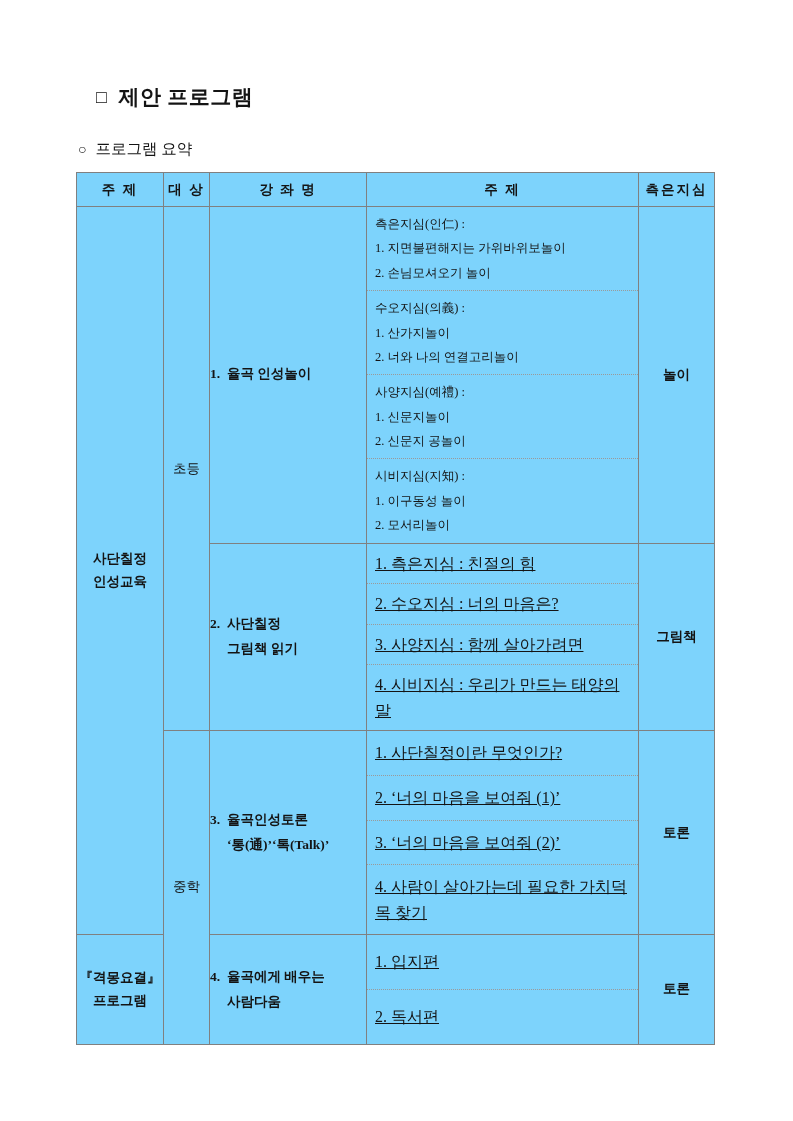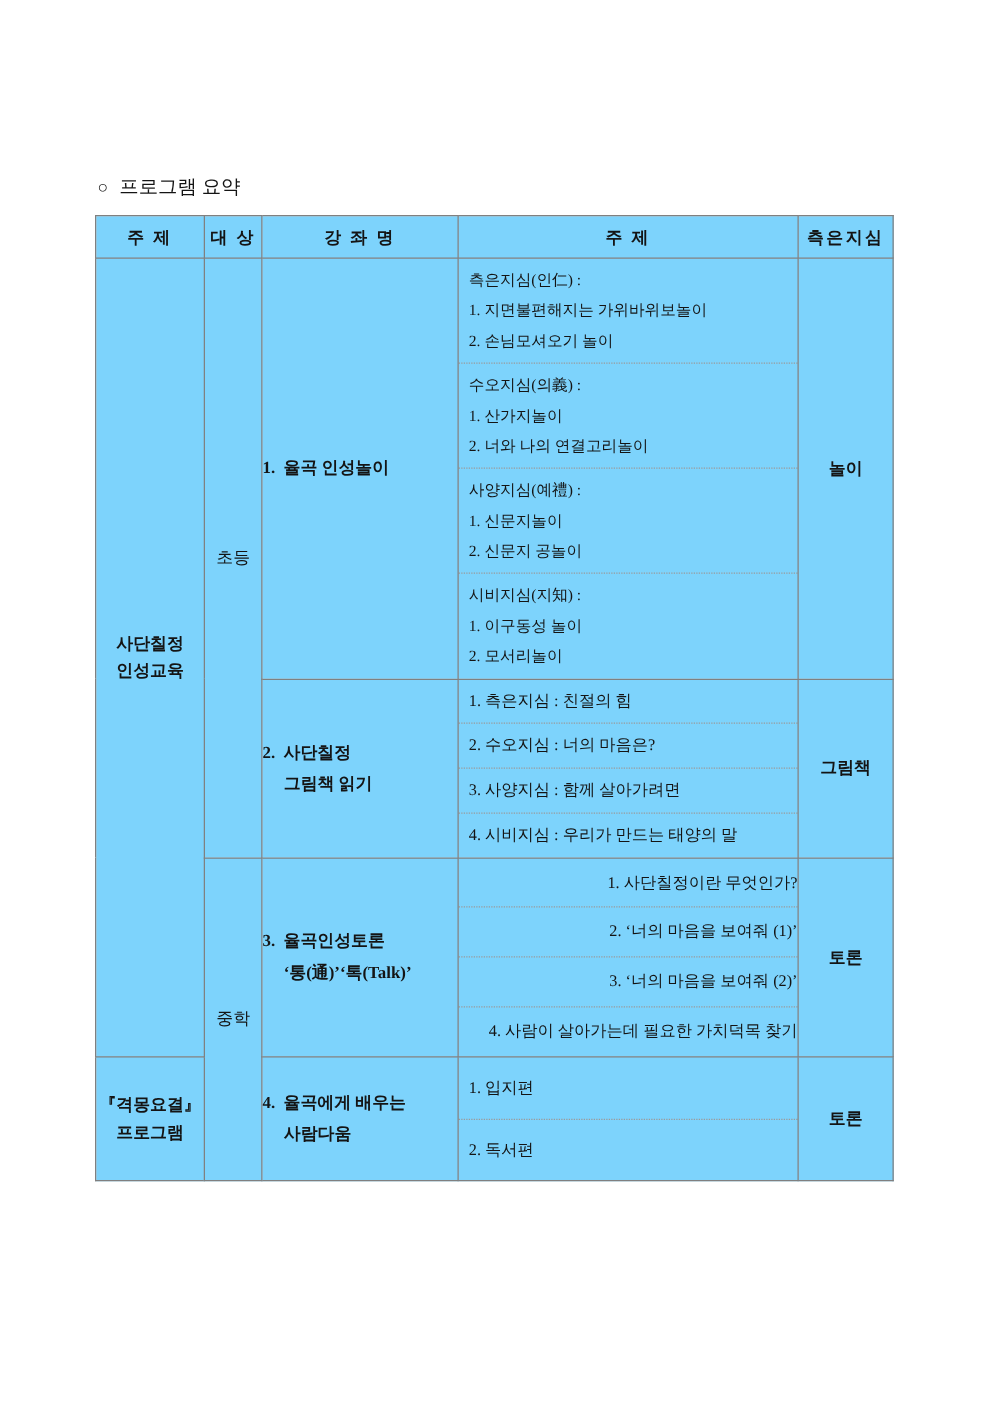--- a/index.html
+++ b/index.html
@@ -117,32 +117,36 @@
   }
   .sub-group .g-item {
     display: block;
     font-size: 12.5px;
     line-height: 1.95;
     white-space: nowrap;
   }
   .sub-row {
     border-bottom: 1px dotted #9a9a9a;
     padding: 7px 0 7px 8px;
-    font-size: 13px;
+    font-size: 16px;
     line-height: 1.6;
+    text-decoration: underline;
   }
   .sub-row:last-child { border-bottom: none; }
-  .sub-row.tall { padding: 9px 0 9px 8px; text-align: right; }
+  .sub-row.tall { padding: 9px 0 9px 8px; }
   .sub-row.xtall { padding: 14px 0 14px 8px; }
 </style>
 </head>
 <body>
 
 <div class="page">
 
+  <div class="h1">
+    <span class="box-glyph">□</span><span>제안 프로그램</span>
+  </div>
 
   <div class="h2">
     <span class="circle-glyph">○</span><span>프로그램 요약</span>
   </div>
 
   <div class="tbl-wrap">
     <table class="program">
       <colgroup>
         <col class="c-topic">
           <col class="c-target">

